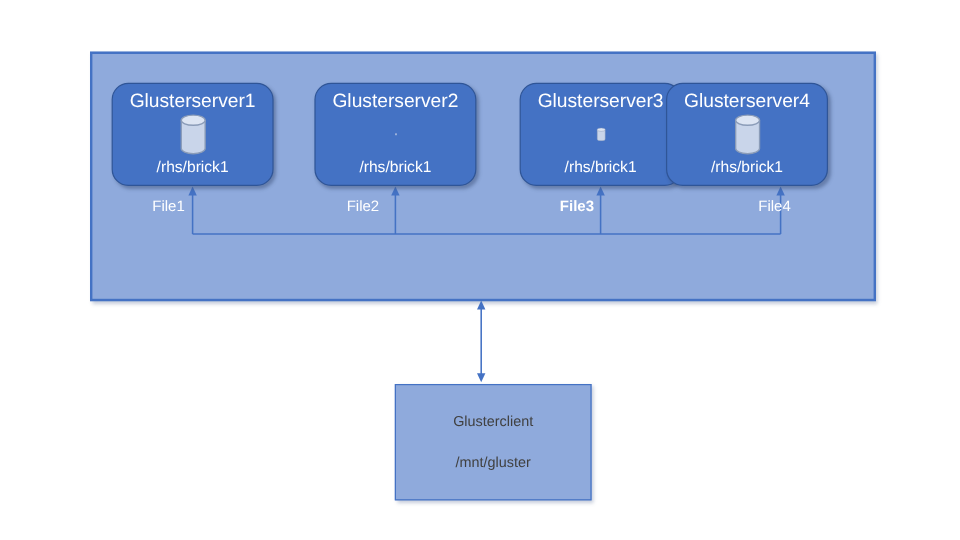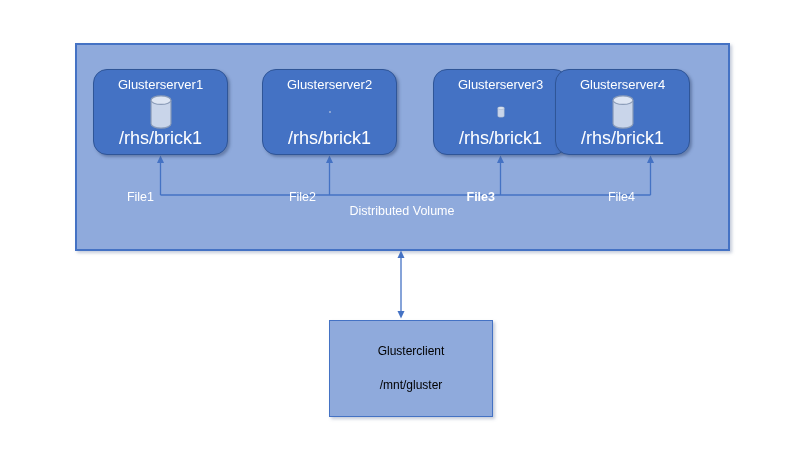--- a/index.html
+++ b/index.html
@@ -37,53 +37,52 @@
     border-radius: 14px;
     box-shadow: 2px 2px 3px rgba(50,70,110,0.45);
     display: flex;
     flex-direction: column;
     align-items: center;
     box-sizing: border-box;
     padding: 8px 4px 9px 4px;
     color: #ffffff;
   }
   .server-node .server-name {
-    font-size: 13px;
+    font-size: 16px;
     line-height: 13px;
     white-space: nowrap;
   }
   .server-node .cylinder {
     margin: 3px 0 2px 0;
   }
   .server-node .brick-path {
-    font-size: 18px;
+    font-size: 13px;
     line-height: 13px;
     white-space: nowrap;
   }
   .s1 { left: 93px; }
   .s2 { left: 262px; gap: 17px; }
   .s3 { left: 433px; gap: 12px; }
   .s4 { left: 555px; }
 
   
   .file-label {
     position: absolute;
     top: 165px;
     width: 60px;
     text-align: right;
     font-size: 12.5px;
     line-height: 14px;
     color: #ffffff;
     white-space: nowrap;
-    margin-top: 25px;
   }
   .f1 { left: 94px; }
   .f2 { left: 256px; }
   .f3 { left: 435px; font-weight: bold; }
-  .f4 { left: 575px; }
+  .f4 { left: 599px; }
 
   
   .volume-title {
     position: absolute;
     left: 300px;
     top: 204px;
     width: 204px;
     text-align: center;
     font-size: 12.5px;
     line-height: 15px;
@@ -100,21 +99,21 @@
     height: 97px;
     background: #8faadc;
     border: 1.5px solid #4472c4;
     box-shadow: 2px 2px 3px rgba(90,110,150,0.35);
     box-sizing: border-box;
     display: flex;
     flex-direction: column;
     align-items: center;
     justify-content: center;
     gap: 21px;
-    color: #000000;
+    color: #404040;
   }
   .client-node .client-line {
     font-size: 12px;
     line-height: 13px;
     white-space: nowrap;
   }
 
   
   .connector-layer {
     position: absolute;
@@ -188,20 +187,19 @@
       <ellipse cx="14" cy="6.5" rx="10.5" ry="4.5" stroke="#8b9cb8" stroke-width="1.2" fill="#dde5f3"></ellipse>
     </svg>
     <div class="brick-path">/rhs/brick1</div>
   </div>
 
   <div class="file-label f1">File1</div>
   <div class="file-label f2">File2</div>
   <div class="file-label f3">File3</div>
   <div class="file-label f4">File4</div>
 
-  <div class="volume-title">Distributed Volume</div>
 
   <div class="client-node">
     <div class="client-line">Glusterclient</div>
     <div class="client-line">/mnt/gluster</div>
   </div>
 
 </div>
 
 </body></html>

